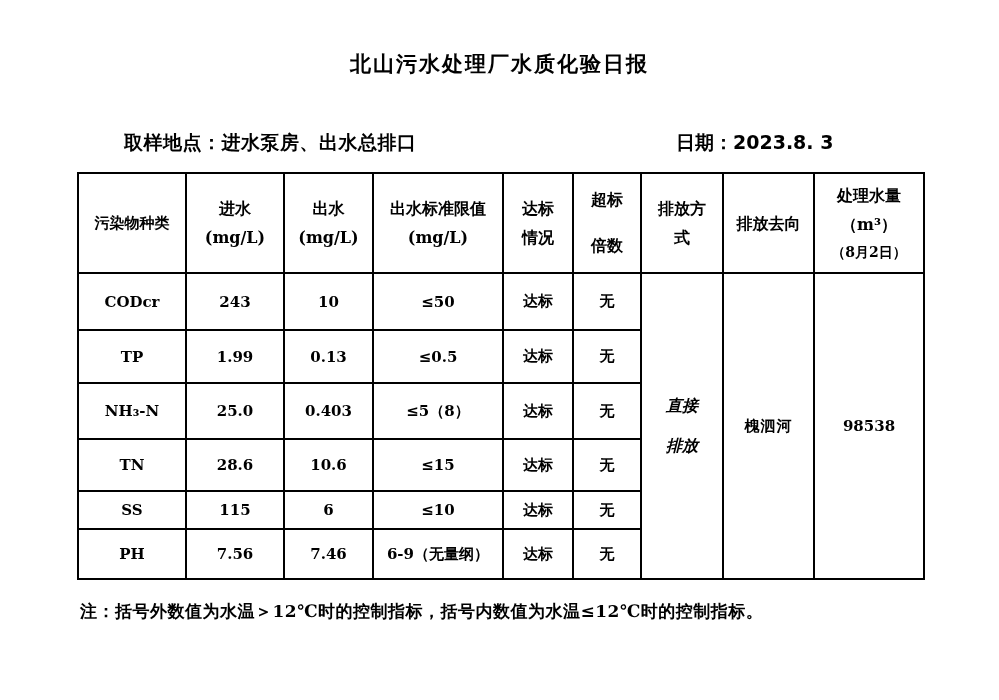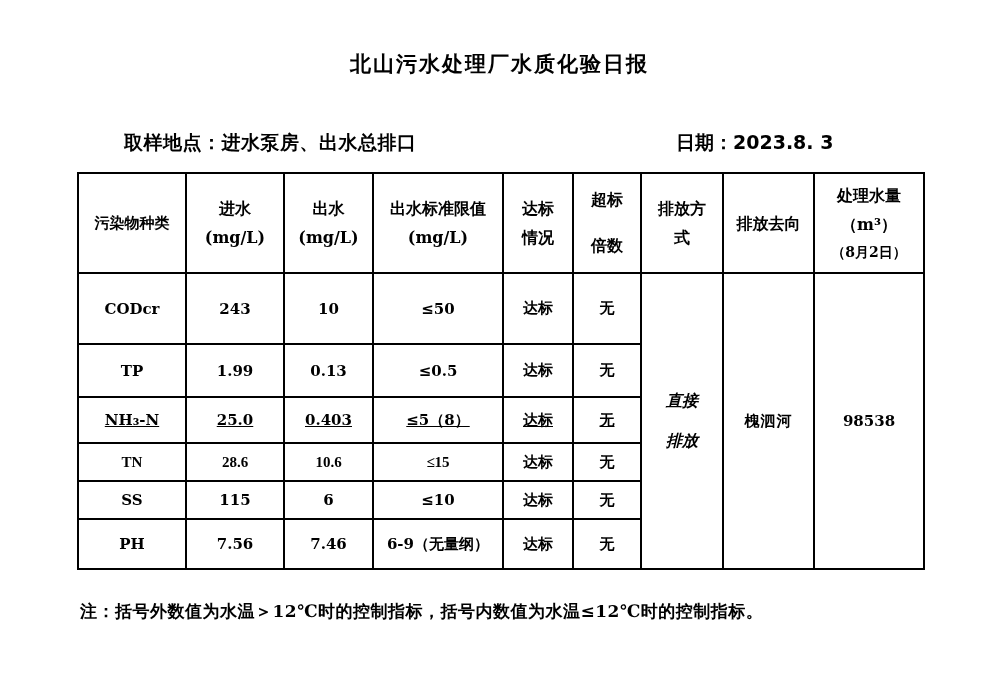--- a/index.html
+++ b/index.html
@@ -53,24 +53,24 @@
   .report-table td {
     border: 2px solid #000;
     text-align: center;
     vertical-align: middle;
     font-weight: bold;
     font-size: 15px;
     padding: 0;
     overflow: hidden;
   }
   tr.header-row { height: 100px; }
-  tr.row-1 { height: 71px; }
+  tr.row-1 { height: 57px; }
   tr.row-2 { height: 53px; margin-top: 20px; }
-  tr.row-3 { height: 46px; text-decoration: underline; }
-  tr.row-4 { height: 38px; font-family: Liberation Serif, serif; }
+  tr.row-3 { height: 56px; }
+  tr.row-4 { height: 52px; }
   tr.row-5 { height: 38px; }
   tr.row-6 { height: 50px; padding-left: 44px; }
   .hline { line-height: 29px; font-size: 16px; }
   .hline-sm { line-height: 26px; font-size: 14px; }
   .hline-wide { line-height: 46px; font-size: 16px; }
   .pollutant-cell { font-size: 16px; }
   .limit-sm { font-size: 14px; }
   .exceed-cell { font-size: 16px; padding-bottom: 14px; }
   .exceed-cell-sm { font-size: 13px; padding-bottom: 12px; }
   .merged-method div { line-height: 40px; font-size: 16px; font-style: italic; }

